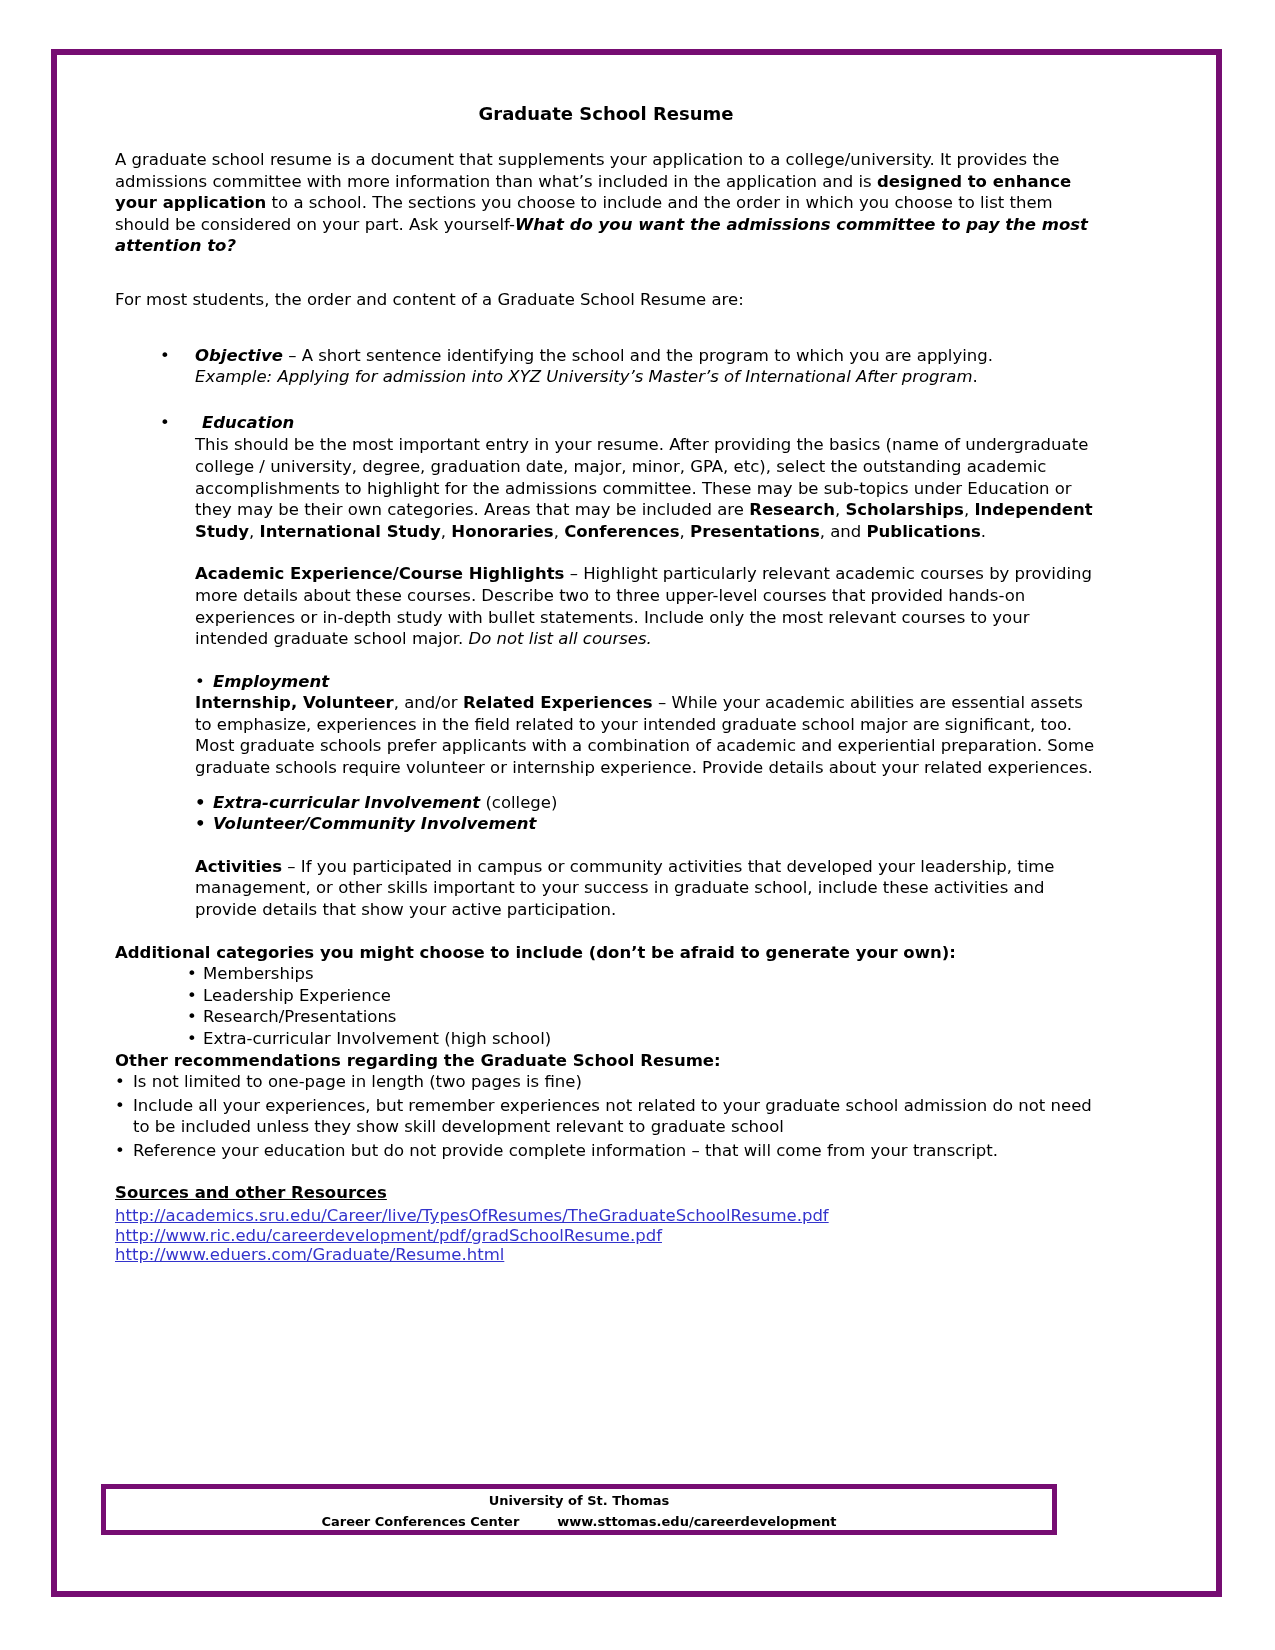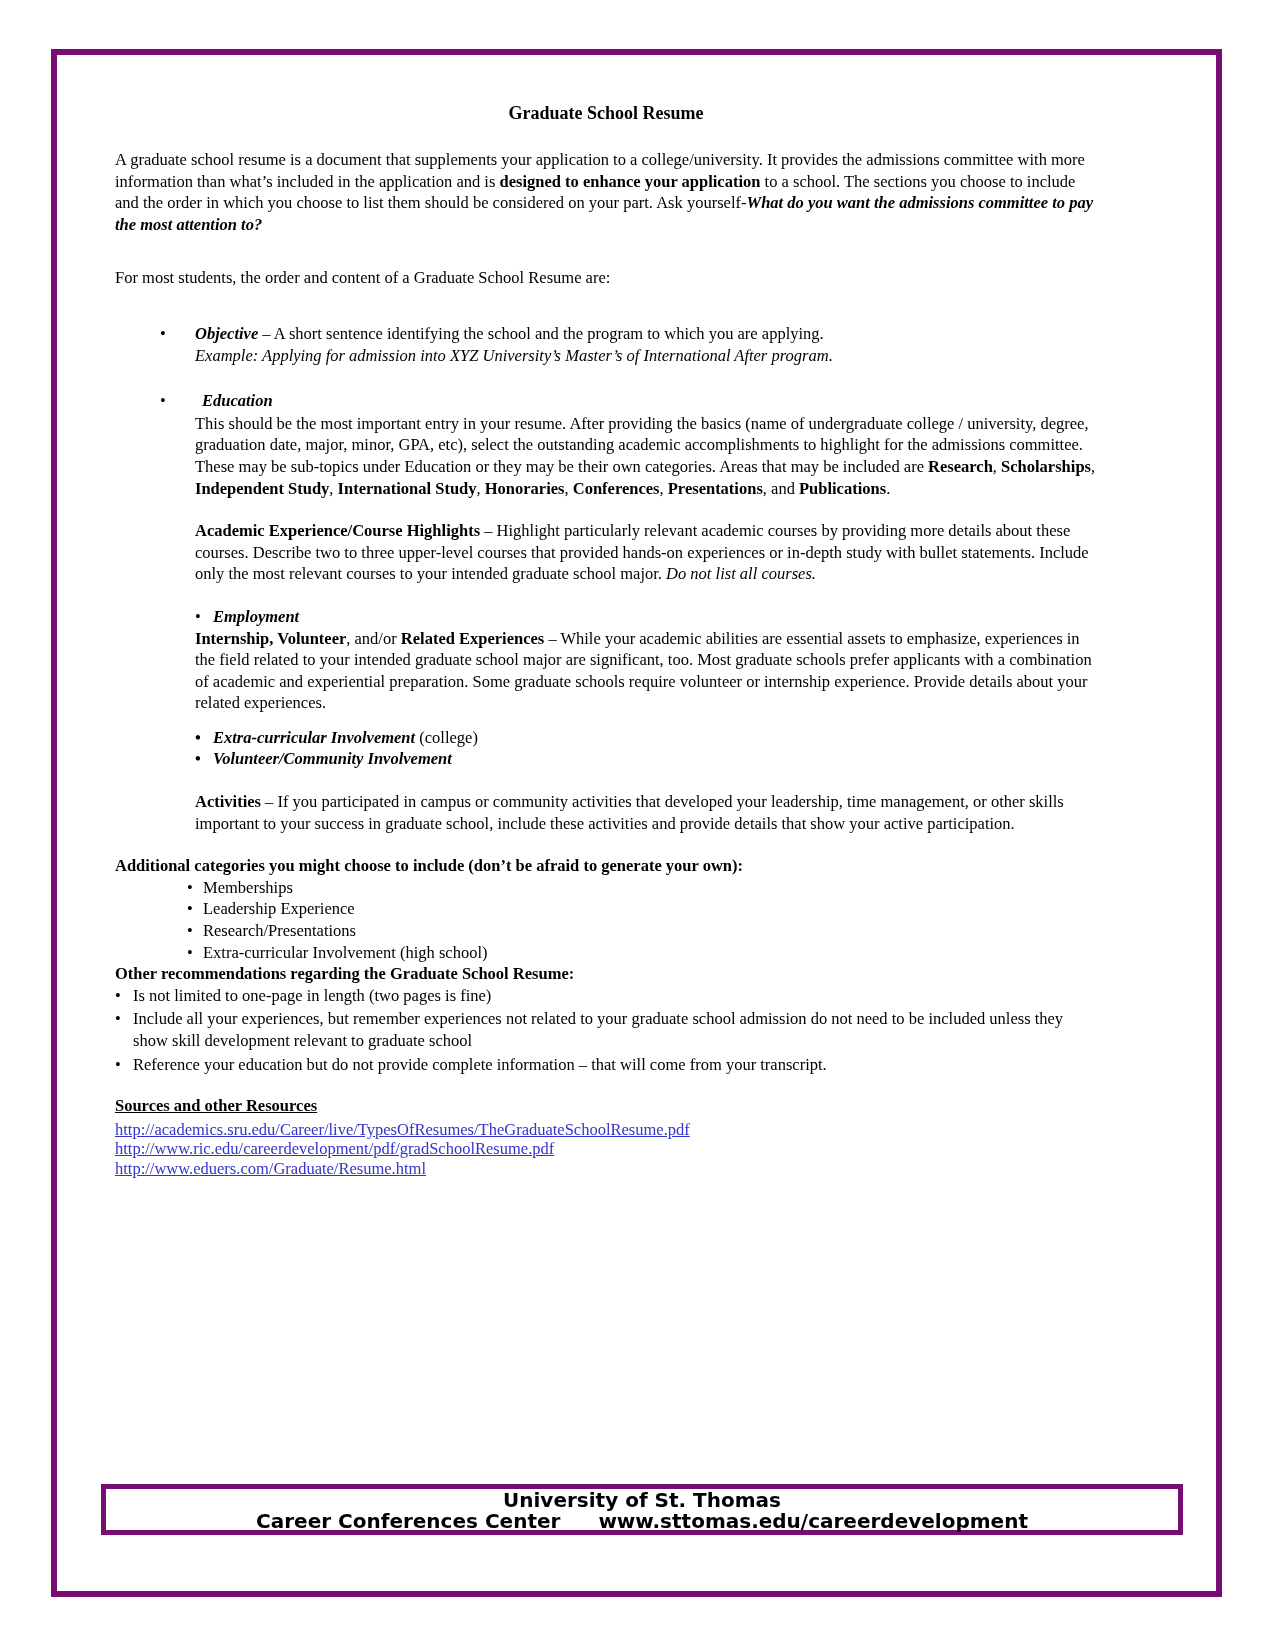--- a/index.html
+++ b/index.html
@@ -8,21 +8,21 @@
     width:1275px; height:1650px; position:relative;
     font-family:"DejaVu Sans","Liberation Sans",sans-serif;
     color:#000; font-size:16.5px; line-height:21.6px;
     -webkit-font-smoothing:antialiased;
   }
   .page-frame {
     position:absolute; left:51px; top:49px; width:1171px; height:1548px;
     border:6px solid var(--purple,#760d72); background:#fff;
   }
   .content {
-    position:absolute; left:58px; top:47px; width:982px;font-family:Liberation Serif, serif;
+    position:absolute; left:58px; top:47px; width:982px;
   }
   .title {
     font-size:18px; font-weight:bold; text-align:center;
     line-height:23px; margin-bottom:24px;
   }
   p.block { margin-bottom:32px; }
   .p-order { margin-bottom:34px; }
   .b { font-weight:bold; }
   .i { font-style:italic; }
   .bi { font-weight:bold; font-style:italic; }
@@ -50,23 +50,23 @@
   .lm-blt { position:relative; padding-left:18px; margin-bottom:2px; }
   .lm-blt::before { content:"\2022"; position:absolute; left:0; top:0; }
   .rec-include { margin-bottom:2px; }
   .sources-heading {
     margin-top:20px; font-weight:bold; text-decoration:underline;
     margin-bottom:3px;
   }
   .link-line { line-height:19.5px; }
   .link-line a { color:var(--link,#3333cc); text-decoration:underline; }
   .footer-box {
-    position:absolute; left:101px; top:1484px; width:1082px; height:51px;
+    position:absolute; left:101px; top:1484px; width:956px; height:51px;
     border:5px solid var(--purple,#760d72); background:#fff;
-    text-align:center; font-weight:bold; font-size:20px; line-height:21px;
+    text-align:center; font-weight:bold; font-size:13px; line-height:21px;
     padding-top:1px;
   }
   .footer-url { display:inline-block; margin-left:38px; }
 </style>
 </head>
 <body>
 
 <div class="page-frame">
   <div class="content">
 

